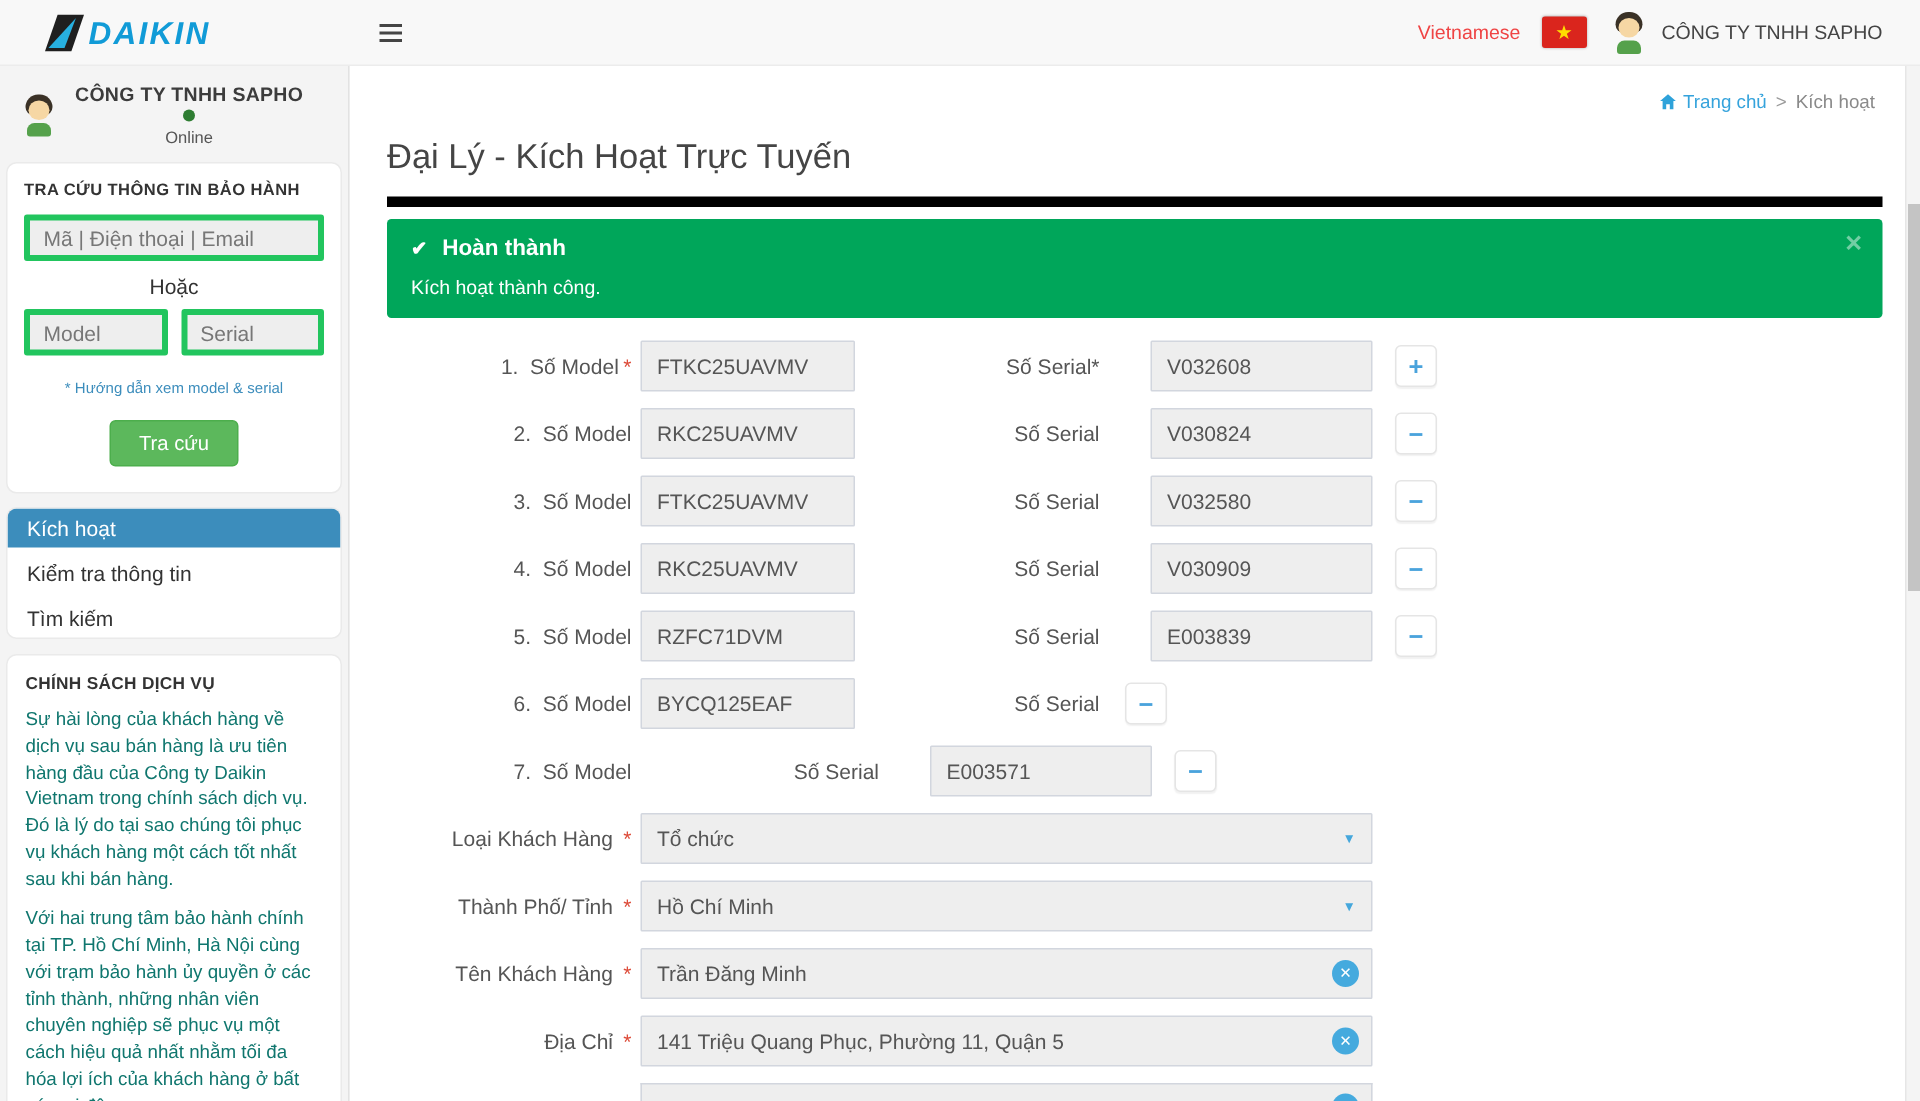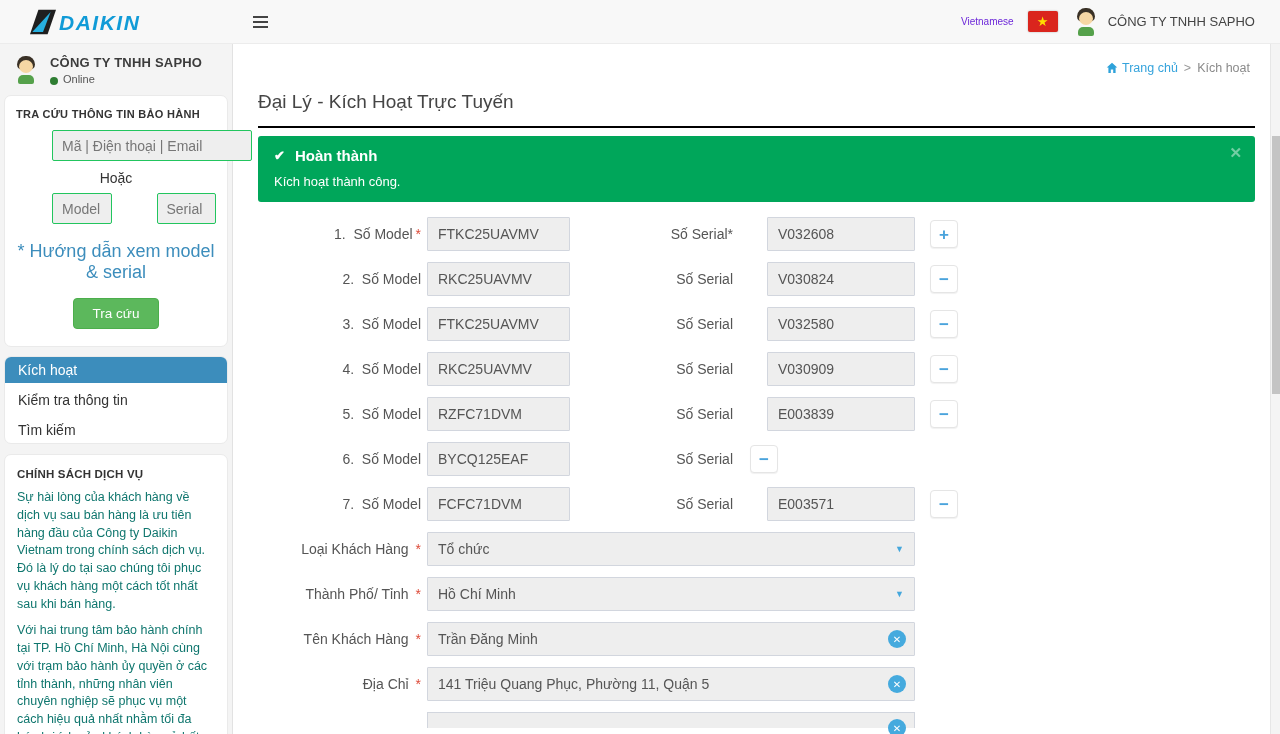--- a/index.html
+++ b/index.html
@@ -6,63 +6,63 @@
   html,body { width:1280px; height:734px; overflow:hidden; font-family:"Liberation Sans", sans-serif; background:#fff; }
 
   
   .topbar { position:absolute; top:0; left:0; width:1280px; height:44px; background:#f8f8f8; border-bottom:1px solid #ececec; display:flex; align-items:center; z-index:20; }
   .logo-wrap { display:flex; align-items:flex-end; padding-left:30px; width:233px; }
   .logo-mark { width:26px; height:26px; display:block; }
   .logo-text { font-size:21px; font-weight:800; font-style:italic; color:#119bd7; letter-spacing:1.5px; margin-left:3px; }
   .hamburger { margin-left:16px; cursor:pointer; display:flex; flex-direction:column; gap:3px; padding:4px; }
   .hamburger span { display:block; width:15px; height:2px; background:#444; }
   .topbar-right { margin-left:auto; display:flex; align-items:center; gap:14px; padding-right:25px; }
-  .lang-label { font-size:10px; color:#6d28d9; }
+  .lang-label { font-size:13px; color:#ef4444; }
   .flag { width:30px; height:21px; background:#da251d; border-radius:2px; display:flex; align-items:center; justify-content:center; box-shadow:0 0 2px rgba(0,0,0,.3); }
   .flag .star { color:#ffde00; font-size:13px; line-height:1; }
   .topbar-user { display:flex; align-items:center; gap:8px; cursor:pointer; }
   .topbar-user .uname { font-size:13px; color:#444; }
 
   
   .avatar { position:relative; width:28px; height:28px; }
   .avatar .hair { position:absolute; top:0; left:5px; width:18px; height:14px; background:#3a3126; border-radius:9px 9px 6px 6px; }
   .avatar .face { position:absolute; top:4px; left:7px; width:14px; height:13px; background:#f6d7a4; border-radius:50%; }
   .avatar .body { position:absolute; bottom:0; left:6px; width:16px; height:9px; background:#55a14b; border-radius:5px 5px 2px 2px; }
 
   
   .sidebar { position:absolute; top:44px; left:0; width:233px; height:690px; background:#f4f4f4; border-right:1px solid #e2e2e2; z-index:10; }
   .side-user { display:flex; align-items:center; gap:10px; padding:11px 10px 10px 12px; }
   .side-user .uname { font-size:13px; font-weight:bold; color:#3c3c3c; letter-spacing:.2px; }
-  .side-user .status { font-size:11px; color:#555; margin-top:3px; display:flex; align-items:flex-end; gap:5px; }
+  .side-user .status { font-size:11px; color:#555; margin-top:3px; display:flex; align-items:center; gap:5px;flex-direction:column; }
   .side-user .dot { width:8px; height:8px; border-radius:50%; background:#2e7d32; display:inline-block; }
   .card { background:#fff; border:1px solid #eaeaea; border-radius:7px; margin:0 4px; }
   .search-card { padding:12px 11px 12px; }
   .search-title { font-size:11px; font-weight:bold; color:#333; letter-spacing:.3px; }
-  .s-input { width:100%; height:31px; background:#eee; border:1px solid #22c55e; border-radius:2px; padding:0 9px; font-size:14px; color:#555; font-family:inherit; margin-top:10px;margin-left:36px; }
+  .s-input { width:100%; height:31px; background:#eee; border:4px solid #22c55e; border-radius:2px; padding:0 9px; font-size:14px; color:#555; font-family:inherit; margin-top:10px; }
   .s-input::placeholder { color:#777; }
   .or-label { text-align:center; font-size:14px; color:#333; margin-top:9px; }
   .ms-row { display:flex; gap:9px; margin-top:0px; }
   .ms-row .s-input { margin-top:7px; }
-  .guide-link { display:block; text-align:center; font-size:18px; color:#3c8dbc; text-decoration:none; margin-top:17px; }
+  .guide-link { display:block; text-align:center; font-size:10px; color:#3c8dbc; text-decoration:none; margin-top:17px; }
   .lookup-btn { display:block; margin:15px auto 5px; background:#5cb85c; color:#fff; border:1px solid #4cae4c; border-radius:4px; font-size:13.5px; padding:7px 19px; cursor:pointer; font-family:inherit; }
   .menu-card { margin-top:9px; overflow:hidden; padding:0; }
   .menu-item { font-size:14px; color:#333; padding:5px 13px; cursor:pointer; }
   .menu-item + .menu-item { margin-top:4px; }
   .menu-item.active { background:#3c8dbc; color:#fff; }
   .policy-card { margin-top:10px; padding:13px 12px 14px; height:340px; }
   .policy-title { font-size:11.5px; font-weight:bold; color:#333; letter-spacing:.2px; }
   .policy-p { font-size:12.5px; color:#0f766e; line-height:1.42; margin-top:9px; }
 
   
   .main { position:absolute; top:44px; left:233px; width:1047px; height:690px; background:#fff; padding:0 20px 0 18px; overflow:hidden; }
   .breadcrumb { position:absolute; top:17px; right:30px; display:flex; align-items:center; gap:6px; font-size:12.5px; }
   .breadcrumb .home-link { color:#35a3dc; text-decoration:none; display:flex; align-items:center; gap:4px; }
   .breadcrumb .sep { color:#999; }
   .breadcrumb .current { color:#8a8a8a; }
-  .page-title { margin:47px 5px 0 7px; font-size:19px; font-weight:400; color:#454545; padding-bottom:13px; border-bottom:2px solid #000000; }
+  .page-title { margin:47px 5px 0 7px; font-size:23px; font-weight:400; color:#454545; padding-bottom:13px; border-bottom:7px solid #000000; }
 
   .alert { margin:8px 5px 0 7px; background:#00a65a; border-radius:3px; color:#fff; padding:11px 16px 13px; position:relative; }
   .alert-title { font-size:15px; font-weight:bold; display:flex; align-items:center; gap:10px; }
   .alert-check { font-size:13px; }
   .alert-msg { font-size:13px; margin-top:10px; }
   .alert-close { position:absolute; top:9px; right:13px; color:rgba(255,255,255,.45); font-size:15px; font-weight:bold; cursor:pointer; line-height:1; }
 
   .form-area { margin-top:15px; }
   .frow { display:flex; align-items:center; margin-bottom:11px; height:34px; }
   .flabel { width:172px; text-align:right; font-size:14px; color:#555; padding-right:2px; white-space:nowrap; }
@@ -218,21 +218,20 @@
           <div class="row-btn">−</div>
         </div>
         <div class="frow">
           <div class="flabel">6.&nbsp; Số Model</div>
           <div class="finput model-input">BYCQ125EAF</div>
           <div class="slabel">Số Serial</div>
           <div class="row-btn">−</div>
         </div>
         <div class="frow">
           <div class="flabel">7.&nbsp; Số Model</div>
-          <div class="finput model-input">FCFC71DVM</div>
           <div class="slabel">Số Serial</div>
           <div class="finput serial-input">E003571</div>
           <div class="row-btn">−</div>
         </div>
       </div>
     <div>
         <div class="frow">
           <div class="flabel">Loại Khách Hàng <span class="req">*</span></div>
           <div class="finput full-input">Tổ chức<span class="caret">▼</span></div>
         </div>

